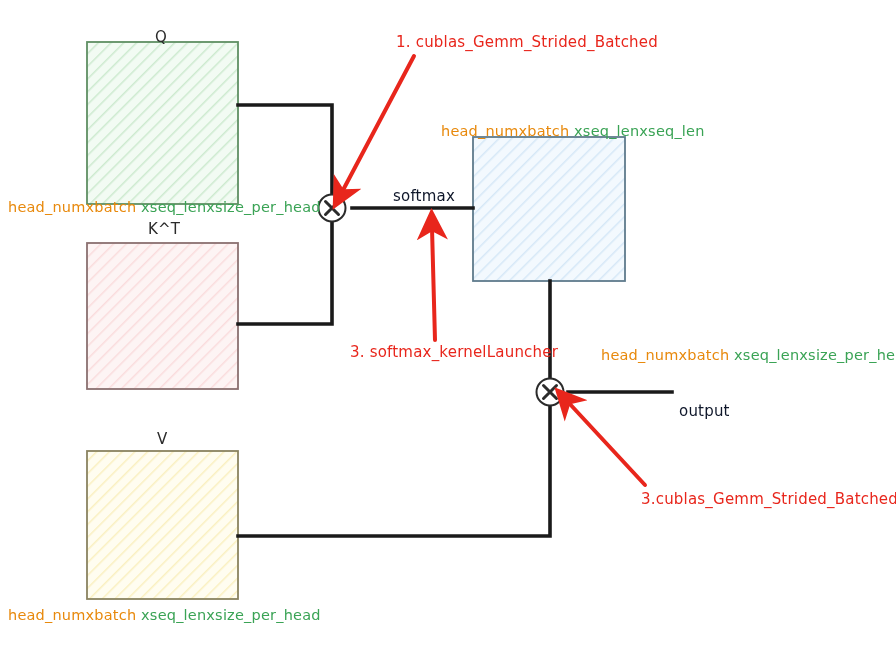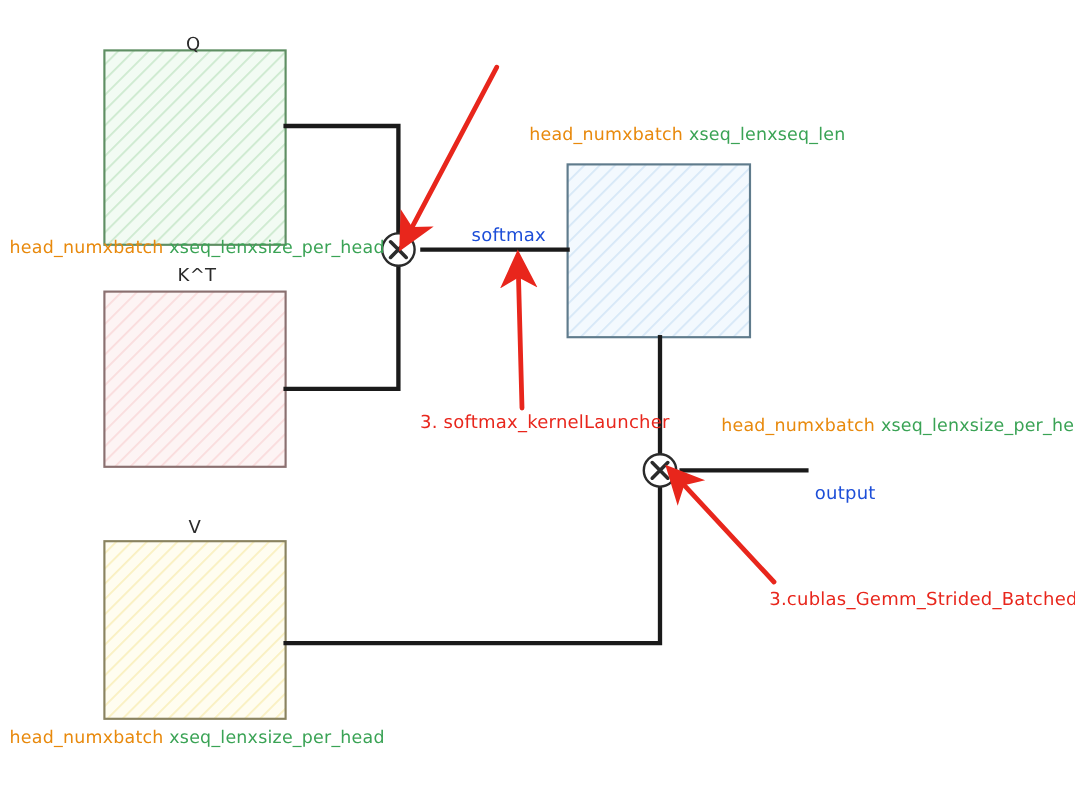--- a/index.html
+++ b/index.html
@@ -33,21 +33,21 @@
   }
   .dim .o { color: #e8890c; }
   .dim .g { color: #3aa355; }
   .boxname {
     font-size: 15px;
     color: #2b2b2b;
     font-weight: 500;
   }
   .edgelbl {
     font-size: 15px;
-    color: #1d4ed8;
+    color: #0f172a;
     font-weight: 500;
   }
   .annot {
     font-size: 15px;
     color: #e8261c;
     font-weight: 500;
   }
 </style>
 </head>
 <body>
@@ -122,27 +122,28 @@
 
   <div class="lbl dim" style="left:8px; top:199px;">
     <span class="o">head_numxbatch </span><span class="g">xseq_lenxsize_per_head</span>
   </div>
 
 
   <div class="lbl dim" style="left:8px; top:607px;">
     <span class="o">head_numxbatch </span><span class="g">xseq_lenxsize_per_head</span>
   </div>
 
-  <div class="lbl dim" style="left:441px; top:105px;">
+  <div class="lbl dim" style="left:441px; top:123px;">
     <span class="o">head_numxbatch </span><span class="g">xseq_lenxseq_len</span>
   </div>
 
   <div class="lbl dim" style="left:601px; top:347px;">
     <span class="o">head_numxbatch </span><span class="g">xseq_lenxsize_per_head</span>
   </div>
 
   <div class="lbl edgelbl" style="left:393px; top:187px;">softmax</div>
   <div class="lbl edgelbl" style="left:679px; top:402px;">output</div>
 
+  <div class="lbl annot" style="left:396px; top:33px;">1. cublas_Gemm_Strided_Batched</div>
   <div class="lbl annot" style="left:350px; top:343px;">3. softmax_kernelLauncher</div>
   <div class="lbl annot" style="left:641px; top:490px;">3.cublas_Gemm_Strided_Batched</div>
 
 </div>
 
 </body></html>

